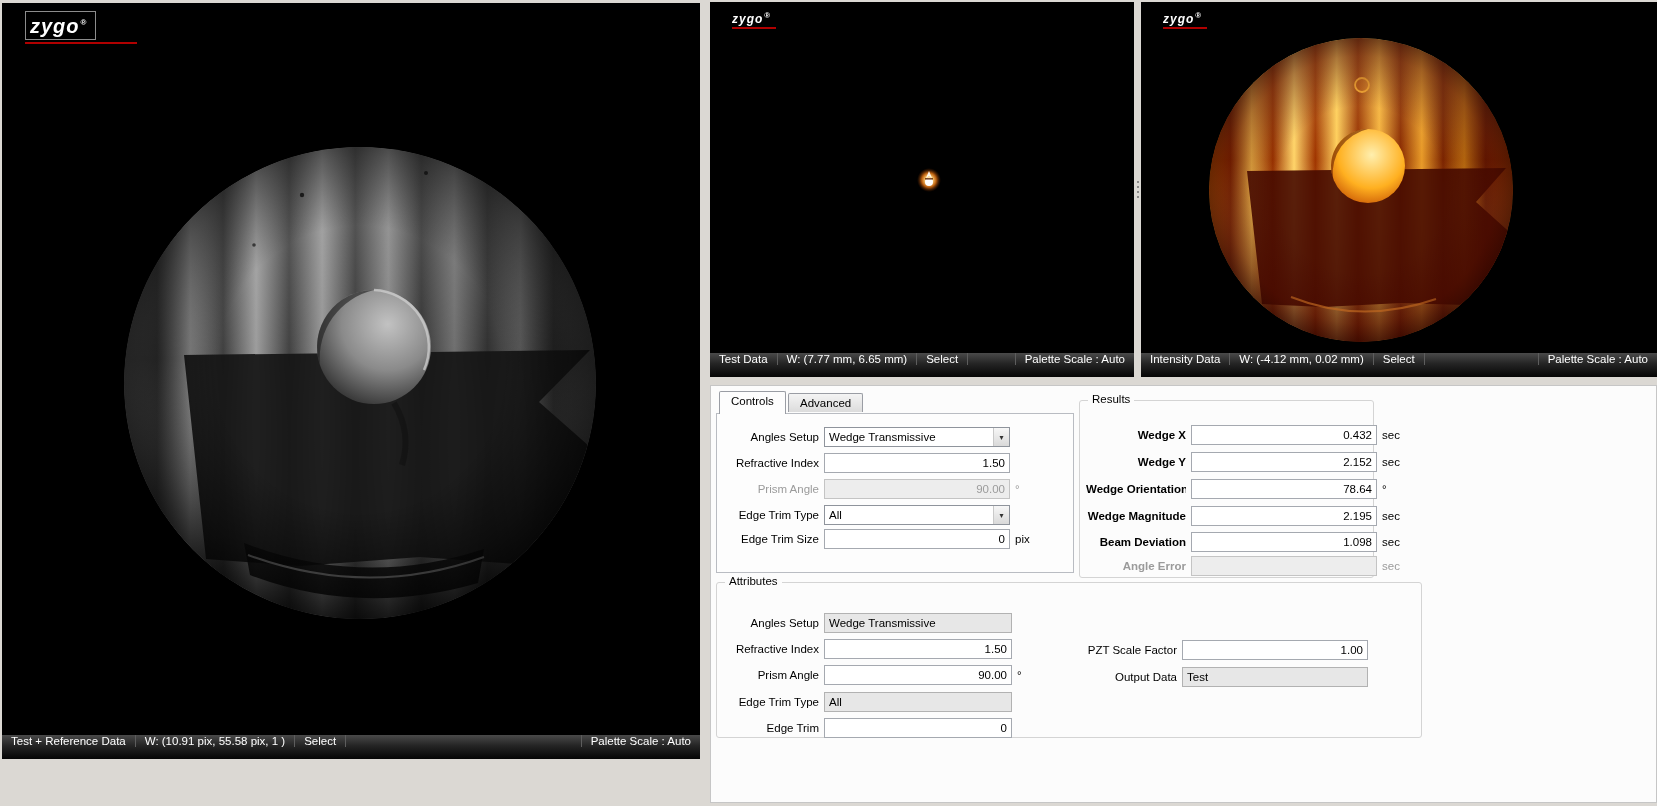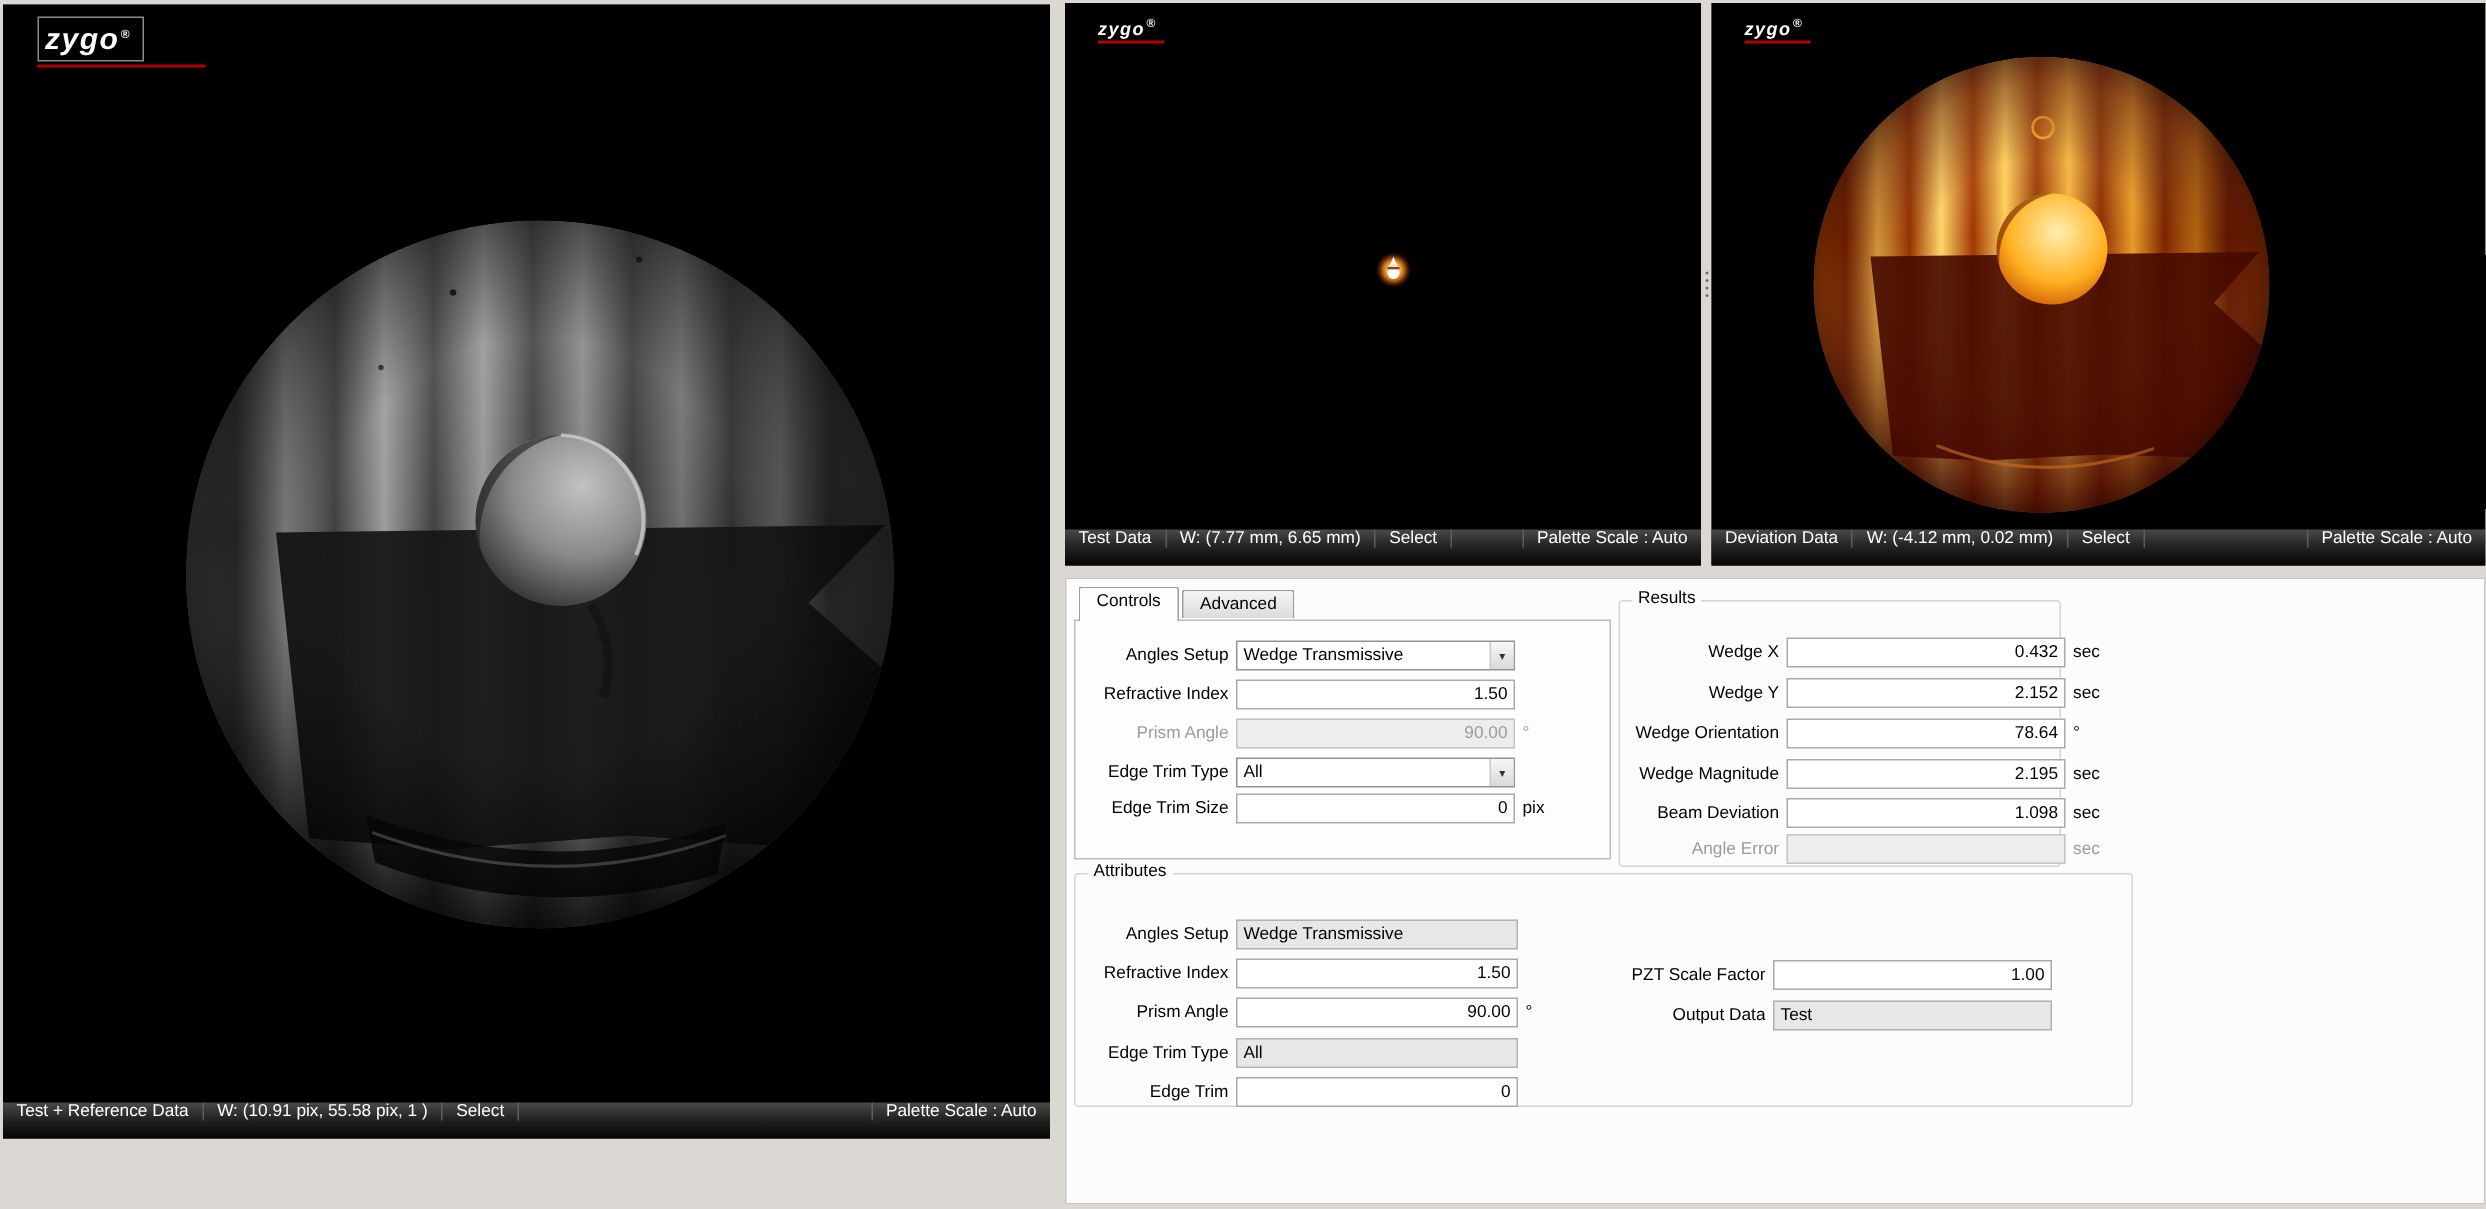--- a/index.html
+++ b/index.html
@@ -43,21 +43,21 @@
   .tabpage { position:absolute; left:5px; top:27px; width:358px; height:160px; border:1px solid #b9bcc2; background:#fdfdfd; }
   .groupbox { position:absolute; border:1px solid #d4d4d4; border-radius:3px; }
   #grp-results { left:368px; top:14px; width:295px; height:178px; }
   #grp-attrs   { left:5px; top:196px; width:706px; height:156px; }
   .legend { position:absolute; top:-8px; left:8px; background:#fcfcfc; padding:0 4px; }
 
   
   .frow { position:absolute; left:6px; height:20px; display:flex; align-items:center; white-space:nowrap; }
   .flabel { display:inline-block; text-align:right; margin-right:5px; overflow:hidden; }
   .w96  { width:96px; }
-  .w100 { width:100px; }
+  .w100 { width:100px;font-weight:bold; }
   .w152 { width:152px; }
   .dim { color:#9b9b9b; }
   .tb { height:20px; border:1px solid #a5a9b0; background:#fff; font-family:inherit; font-size:11.5px; padding:0 4px; color:#000; }
   .tb.num { text-align:right; }
   .tb.ro  { background:#e7e7e7; border-color:#b2b2b2; }
   .tb.dis { background:#ededed; border-color:#c4c4c4; color:#9b9b9b; }
   .iw186 { width:186px; } .iw188 { width:188px; }
   .suffix { margin-left:5px; }
   .combo { width:186px; height:20px; border:1px solid #8f949c; background:#fff; display:flex; align-items:center; cursor:default; }
   .combo .ctext { flex:1; padding:0 4px; overflow:hidden; }
@@ -220,21 +220,21 @@
       <path d="M150,295 q70,28 145,2" stroke="#ff9a30" stroke-width="2" fill="none" opacity="0.7"></path>
       <circle cx="221" cy="83" r="7" fill="#ff9a2a" fill-opacity="0.25" stroke="#ffb43a" stroke-width="1.8"></circle>
       <circle cx="220" cy="188" r="152" fill="url(#hvig)"></circle>
     </g>
   </svg>
   <div class="logo logo-small">
     <span class="logo-text"><span>zygo</span><span class="reg">®</span></span>
     <div class="logo-underline"></div>
   </div>
   <div class="statusbar">
-    <div class="sb-sec">Deviation Data</div>
+    <div class="sb-sec">Intensity Data</div>
     <div class="sb-sec">W: (-4.12 mm, 0.02 mm)</div>
     <div class="sb-sec">Select</div>
     <div class="sb-sec sb-right">Palette Scale : Auto</div>
   </div>
 </div>
 
 <div id="ctrl-panel">
 
   <div class="tab-strip">
     <span class="tab active">Controls</span>

